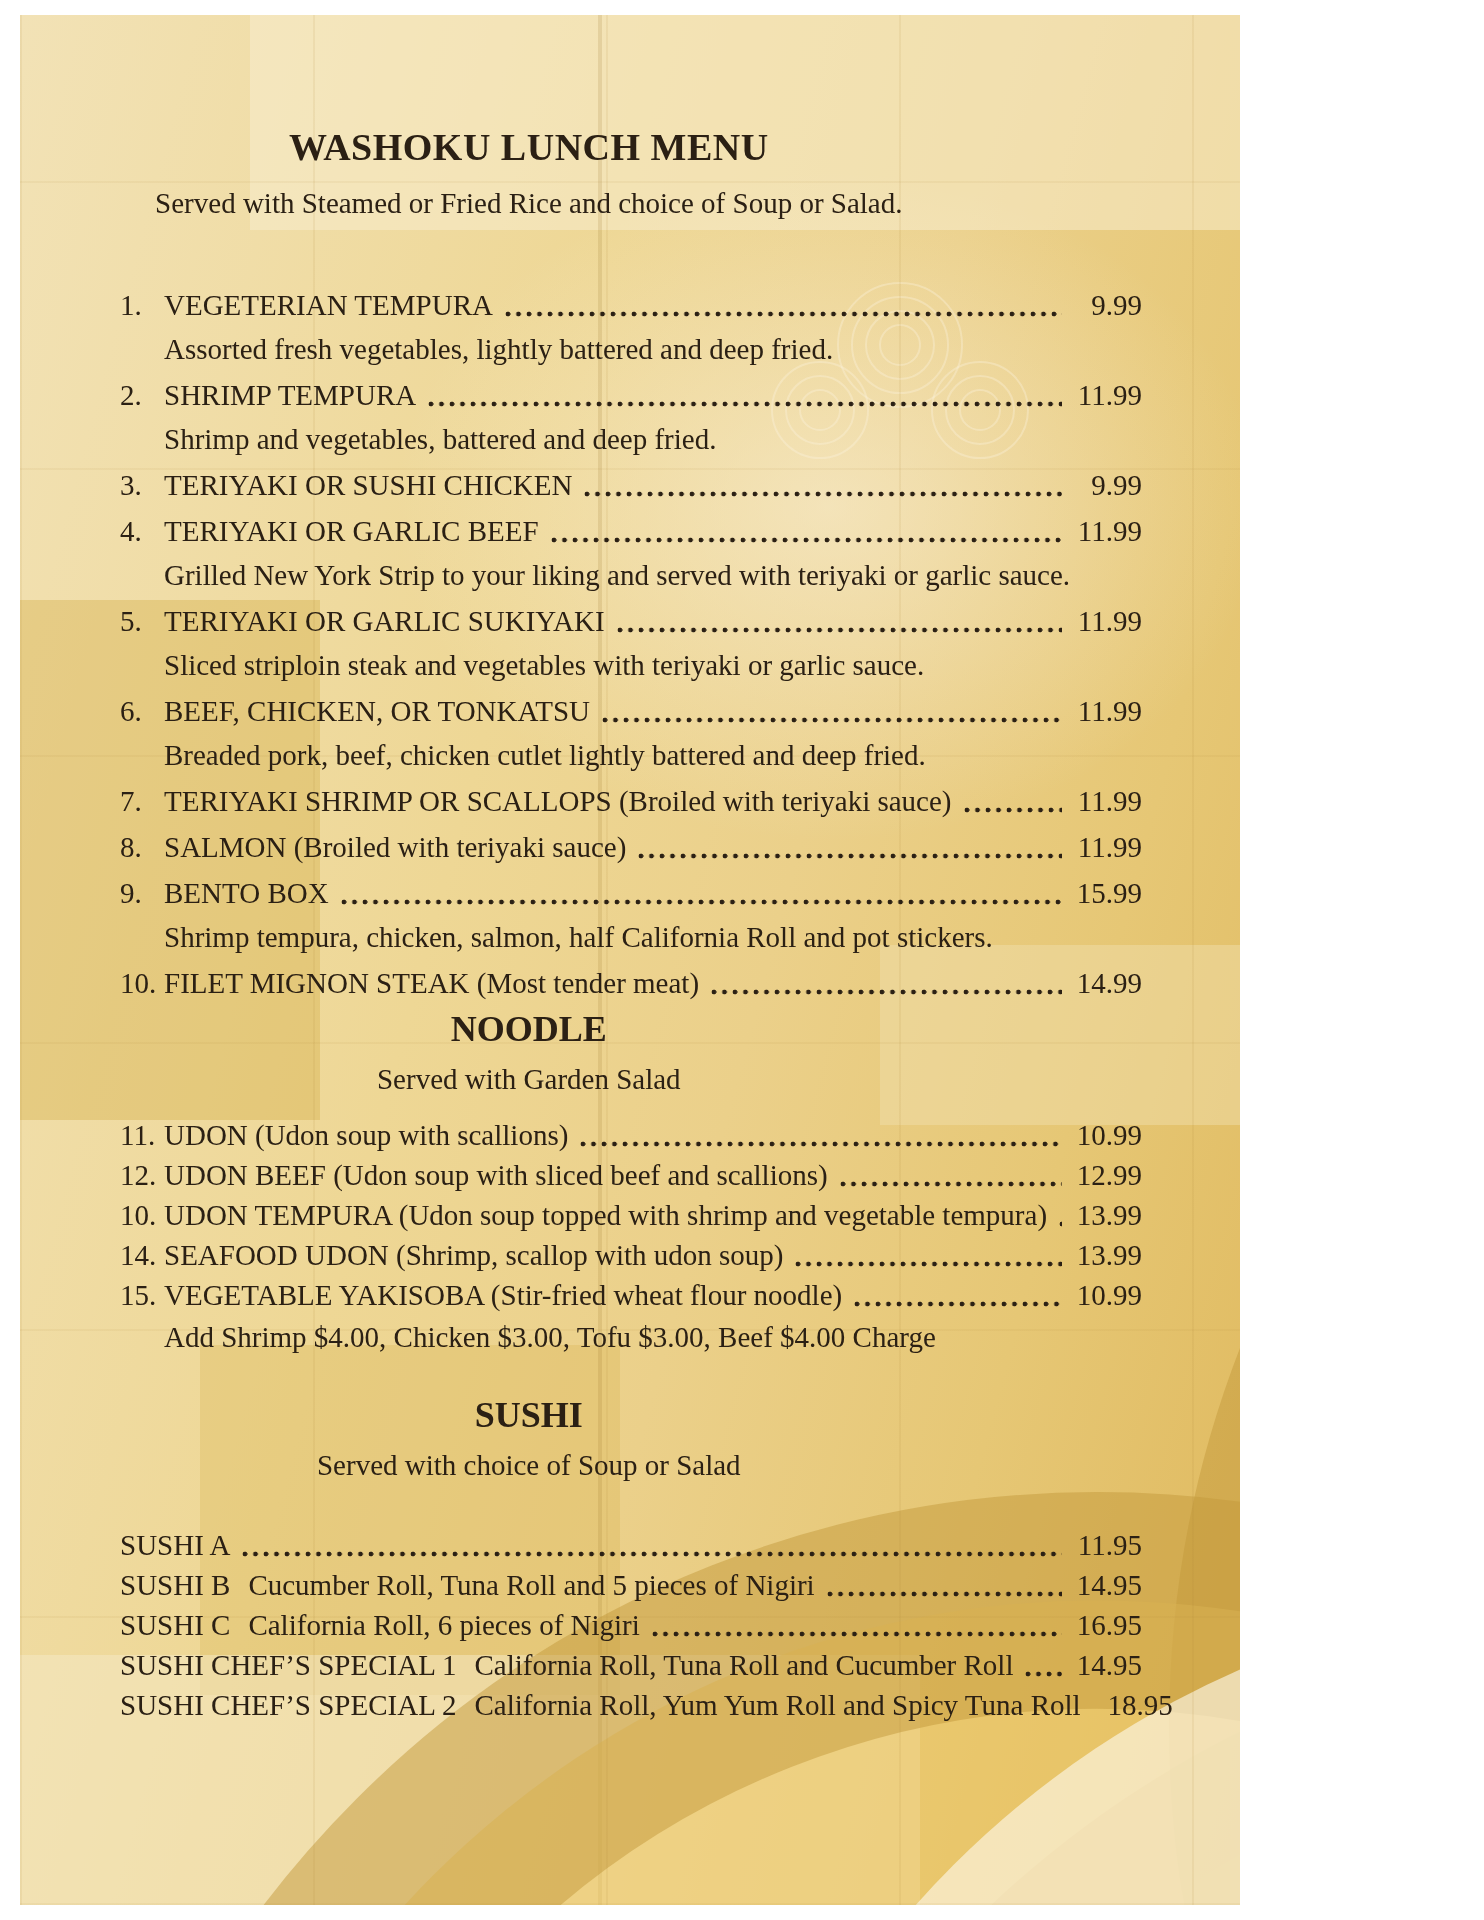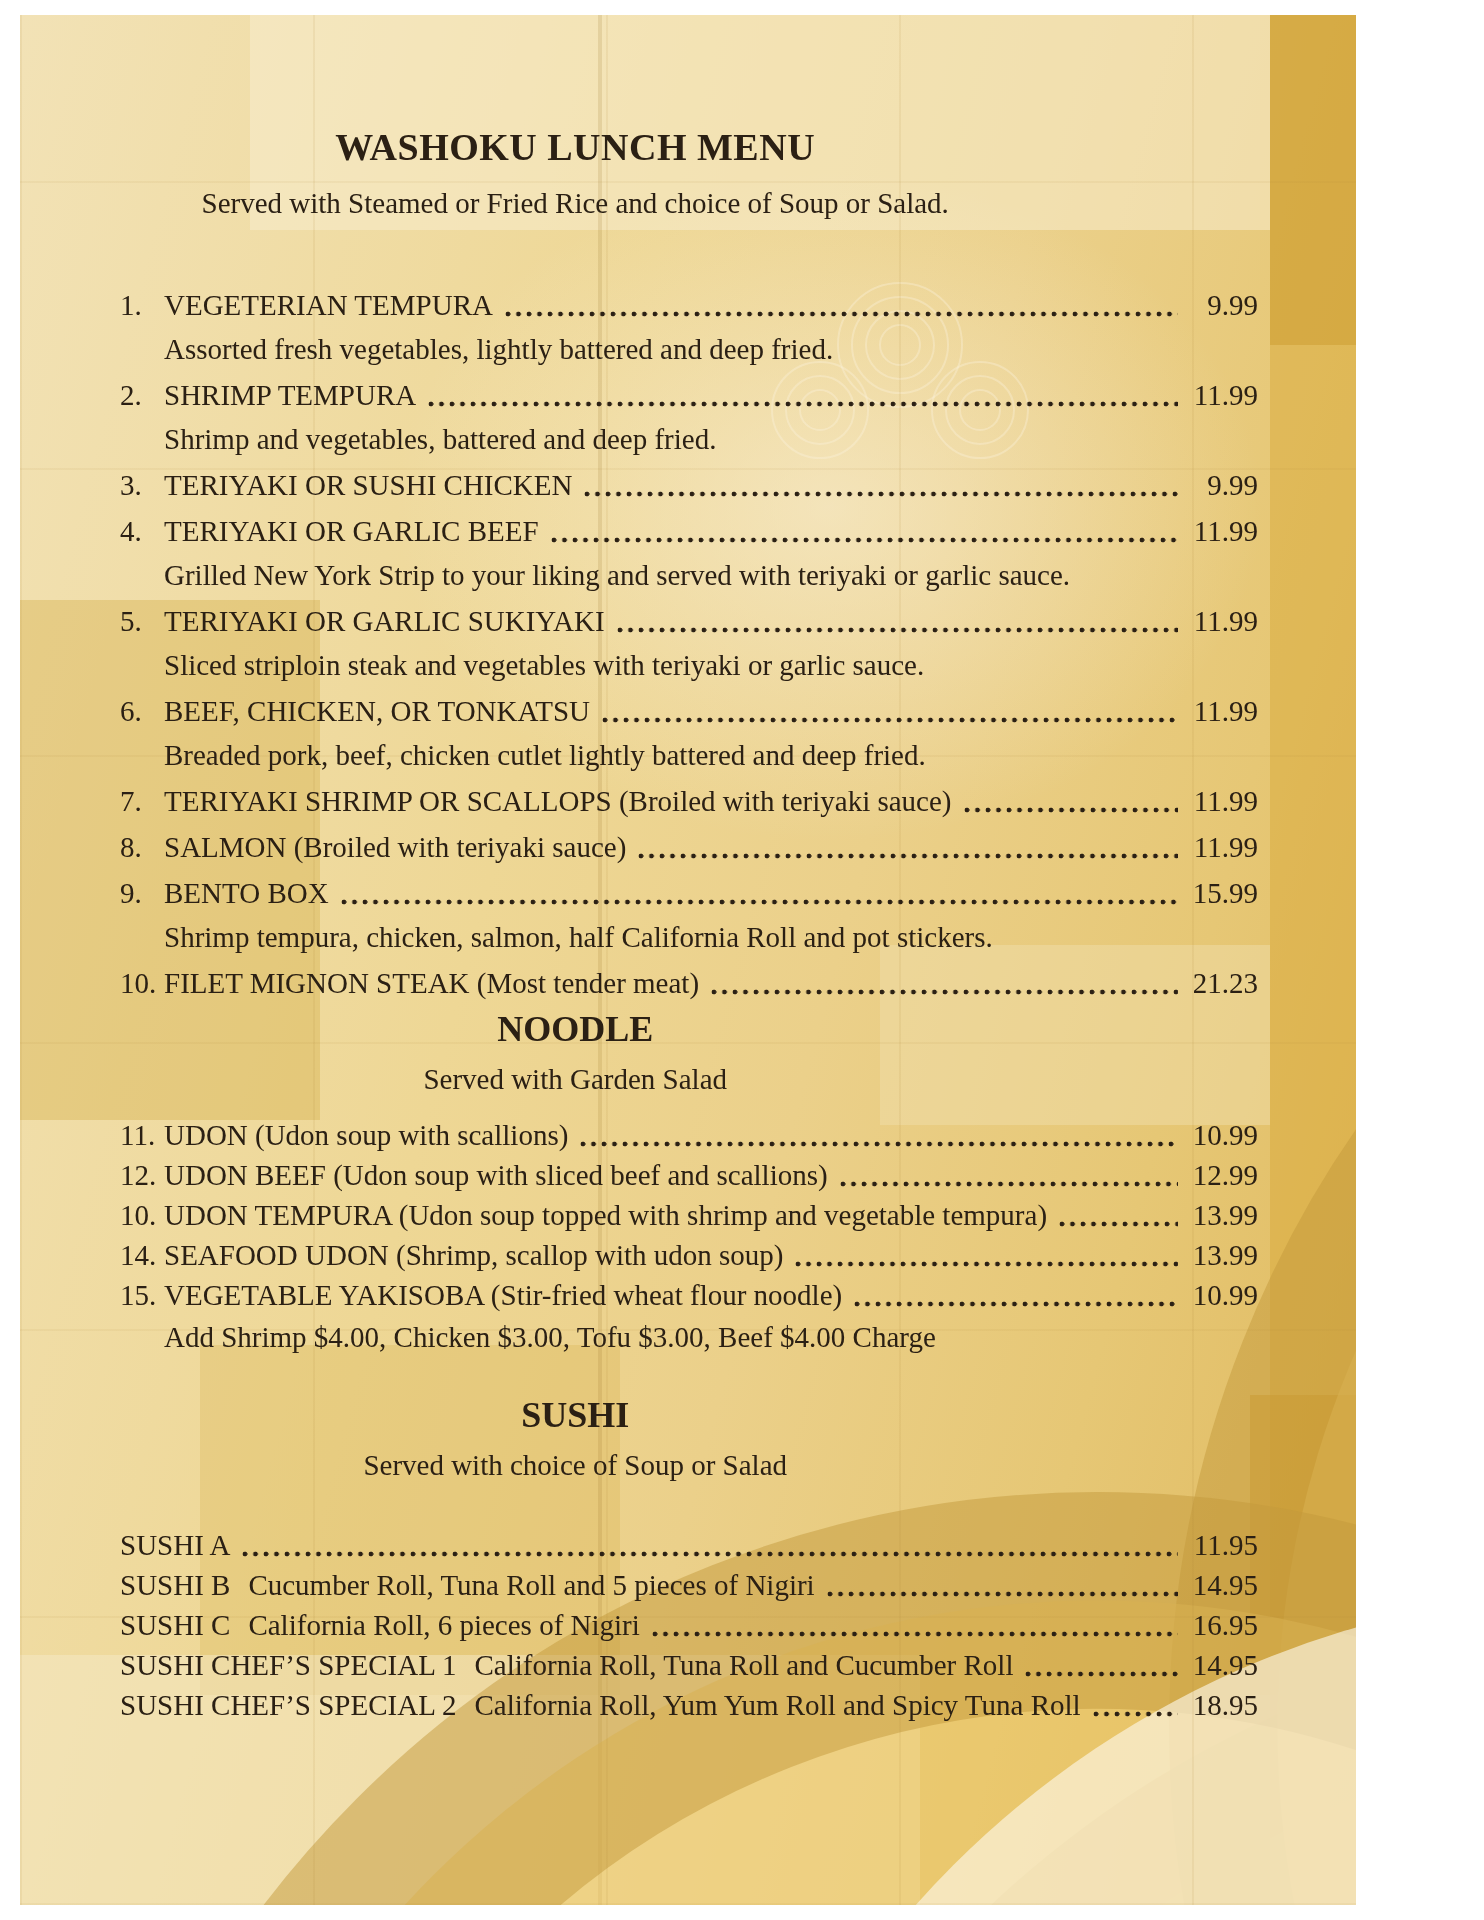--- a/index.html
+++ b/index.html
@@ -2,21 +2,21 @@
 <html><head>
 <meta charset="utf-8">
 <style>
   html,body{margin:0;padding:0;}
   body{
     width:1484px;height:1920px;position:relative;background:#ffffff;
     font-family:"Liberation Serif","DejaVu Serif",serif;color:#2b2014;
     -webkit-font-smoothing:antialiased;
   }
   .paper{
-    position:absolute;left:20px;top:15px;width:1336px;height:1890px;overflow:hidden;
+    position:absolute;left:20px;top:15px;width:1220px;height:1890px;overflow:hidden;
     background:linear-gradient(105deg,#f2e2b6 0%,#eed795 38%,#ebd08a 58%,#e6c775 78%,#dfb85c 100%);
   }
   .paper::after{
     content:"";position:absolute;inset:0;z-index:2;pointer-events:none;
     background-image:
       repeating-linear-gradient(90deg, rgba(171,130,52,.10) 0 2px, rgba(0,0,0,0) 2px 293px),
       repeating-linear-gradient(0deg, rgba(171,130,52,.08) 0 2px, rgba(0,0,0,0) 2px 287px);
   }
   .patch{position:absolute;z-index:1;pointer-events:none;}
   .deco{position:absolute;inset:0;z-index:2;pointer-events:none;}
@@ -270,21 +270,21 @@
             <span class="price">15.99</span>
           </div>
           <div class="desc">Shrimp tempura, chicken, salmon, half California Roll and pot stickers.</div>
         </div>
 
         <div class="block">
           <div class="row">
             <span class="num">10.</span>
             <span class="nm">FILET MIGNON STEAK (Most tender meat)</span>
             <span class="leader"></span>
-            <span class="price">21.23</span>
+            <span class="price">14.99</span>
           </div>
         </div>
       </div>
     </div>
 
     <div class="sec-noodle">
       <div class="center-head">
         <h2 class="h2">NOODLE</h2>
         <p class="subhead2">Served with Garden Salad</p>
       </div>

